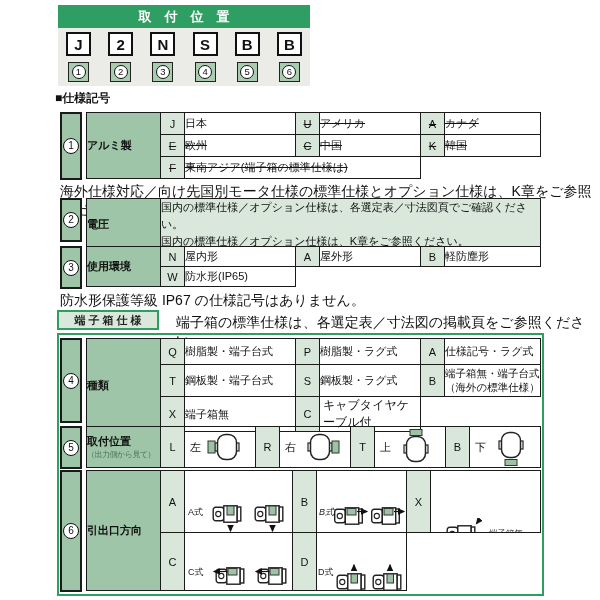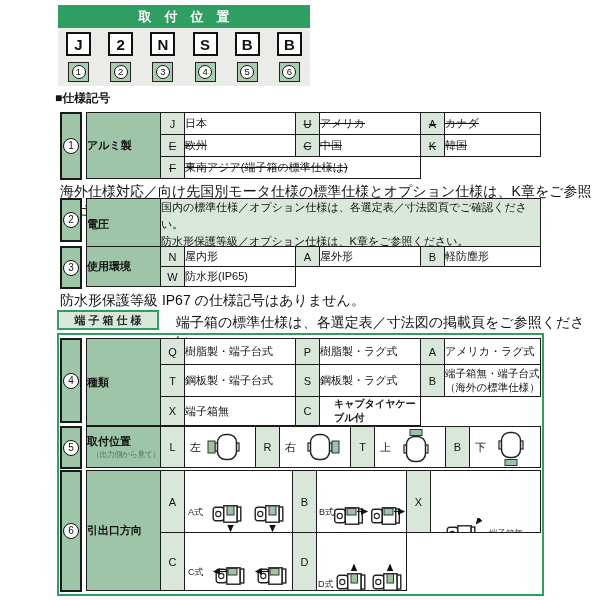--- a/index.html
+++ b/index.html
@@ -38,21 +38,21 @@
 td.desc{background:#fff;padding-left:7px;}
 td.note-cell{background:var(--light_green);padding:3px 8px;font-size:10.5px;line-height:1.55;}
 .strike{text-decoration:line-through;}
 .notetext{font-size:14px;}
 
 #tbox-label{left:57px;top:310px;width:102px;height:20px;border:2px solid var(--accent_green);
   background:var(--light_green);display:flex;align-items:center;justify-content:center;
   font-size:11px;font-weight:bold;letter-spacing:3px;text-indent:3px;color:#222;}
 #tbox-note{left:176px;top:314px;}
 #green-box{left:57px;top:333px;width:487px;height:263px;border:2px solid var(--accent_green);}
-.sublbl{font-size:8px;font-weight:normal;color:#50705a;letter-spacing:-0.5px;text-align:right;}
+.sublbl{font-size:8px;font-weight:normal;color:#50705a;letter-spacing:-0.5px;}
 
 .mountwrap{display:flex;align-items:center;gap:5px;padding-left:5px;}
 
 .cellwrap{position:relative;width:100%;height:100%;}
 .dlabel{position:absolute;font-size:9px;color:#222;}
 .mini{position:absolute;}
 .tb{fill:var(--diagram_green);stroke:#333;stroke-width:1;}
 .ar{stroke:#111;stroke-width:1.2;fill:none;marker-end:url(#ah);}
 .xnote{position:absolute;font-size:8.5px;color:#333;}
 </style>
@@ -166,21 +166,21 @@
 <table class="spec" style="left:86px;top:198px;width:454px;">
   <colgroup>
       <col style="width:74px">
       <col style="width:380px">
     </colgroup>
   <tbody>
       <tr style="height:42px">
     <td class="lbl">電圧</td>
     <td class="note-cell">
       <div>国内の標準仕様／オプション仕様は、各選定表／寸法図頁でご確認ください。</div>
-      <div>防水形保護等級／オプション仕様は、K章をご参照ください。</div>
+      <div>国内の標準仕様／オプション仕様は、K章をご参照ください。</div>
     </td>
   </tr>
 </tbody>
   </table>
 
 <div class="abs speccell" style="left:60px;top:246px;height:43px;">
   <span class="circ">3</span>
 </div>
 <table class="spec" style="left:86px;top:246px;width:454px;">
   <colgroup>
@@ -228,38 +228,38 @@
       <col style="width:96px">
     </colgroup>
   <tbody>
       <tr style="height:26px">
     <td class="lbl" rowspan="3">種類</td>
     <td class="letter">Q</td>
     <td class="desc">樹脂製・端子台式</td>
     <td class="letter">P</td>
     <td class="desc">樹脂製・ラグ式</td>
     <td class="letter">A</td>
-    <td class="desc">アメリカ・ラグ式</td>
+    <td class="desc">仕様記号・ラグ式</td>
   </tr>
   <tr style="height:32px">
     <td class="letter">T</td>
     <td class="desc">鋼板製・端子台式</td>
     <td class="letter">S</td>
     <td class="desc">鋼板製・ラグ式</td>
     <td class="letter">B</td>
     <td class="desc" style="line-height:1.25;font-size:10.5px;">
       <div>端子箱無・端子台式</div>
       <div>（海外の標準仕様）</div>
     </td>
   </tr>
   <tr style="height:23px">
     <td class="letter">X</td>
     <td class="desc">端子箱無</td>
     <td class="letter">C</td>
-    <td class="desc" style="font-size:10px;padding-left:14px;font-weight:bold;">キャブタイヤケーブル付</td>
+    <td class="desc" style="font-size:12px;padding-left:3px;">キャブタイヤケーブル付</td>
   </tr>
 </tbody>
   </table>
 
 <div class="abs speccell" style="left:60px;top:426px;height:43px;">
   <span class="circ">5</span>
 </div>
 <table class="spec" style="left:86px;top:426px;width:454px;">
   <colgroup>
       <col style="width:74px">
@@ -360,21 +360,21 @@
       <svg class="mini" style="left:63px;top:30px;" width="36" height="31">
         <use href="#me" x="6" y="1" width="22" height="26"></use>
               <rect class="tb" x="13" y="22.5" width="9" height="6"></rect>
               <path class="ar" d="M23 25.5 H31"></path>
             </svg>
     </div>
         </td>
     <td class="letter">B</td>
     <td>
           <div class="cellwrap">
-      <span class="dlabel" style="left:2px;top:4px;">B式</span>
+      <span class="dlabel" style="left:2px;top:4px;font-style:italic;">B式</span>
       <svg class="mini" style="left:16px;top:2px;" width="37" height="24">
         <use href="#mt" x="0.5" y="2" width="30" height="20"></use>
               <rect class="tb" x="14" y="4.5" width="9" height="6.5"></rect>
               <path class="ar" d="M24 7.5 H34"></path>
             </svg>
       <svg class="mini" style="left:53px;top:2px;" width="37" height="24">
         <use href="#mt" x="0.5" y="2" width="30" height="20"></use>
               <rect class="tb" x="14" y="4.5" width="9" height="6.5"></rect>
               <path class="ar" d="M24 7.5 H34"></path>
             </svg>
@@ -406,21 +406,21 @@
         <use href="#mt" x="6" y="2" width="30" height="20"></use>
               <rect class="tb" x="19" y="4.5" width="9" height="6.5"></rect>
               <path class="ar" d="M18.5 7.5 H5"></path>
             </svg>
 
     </div>
         </td>
     <td class="letter">D</td>
     <td>
           <div class="cellwrap">
-      <span class="dlabel" style="left:1px;top:4px;margin-top:12px;">D式</span>
+      <span class="dlabel" style="left:1px;top:4px;">D式</span>
       <svg class="mini" style="left:17px;top:0;" width="34" height="31">
         <use href="#mt" x="2" y="10" width="30" height="20"></use>
               <rect class="tb" x="17" y="12" width="6.5" height="9"></rect>
               <path class="ar" d="M20 9 V3"></path>
             </svg>
       <svg class="mini" style="left:53px;top:0;" width="34" height="31">
         <use href="#mt" x="2" y="10" width="30" height="20"></use>
               <rect class="tb" x="17" y="12" width="6.5" height="9"></rect>
               <path class="ar" d="M20 9 V3"></path>
             </svg>

